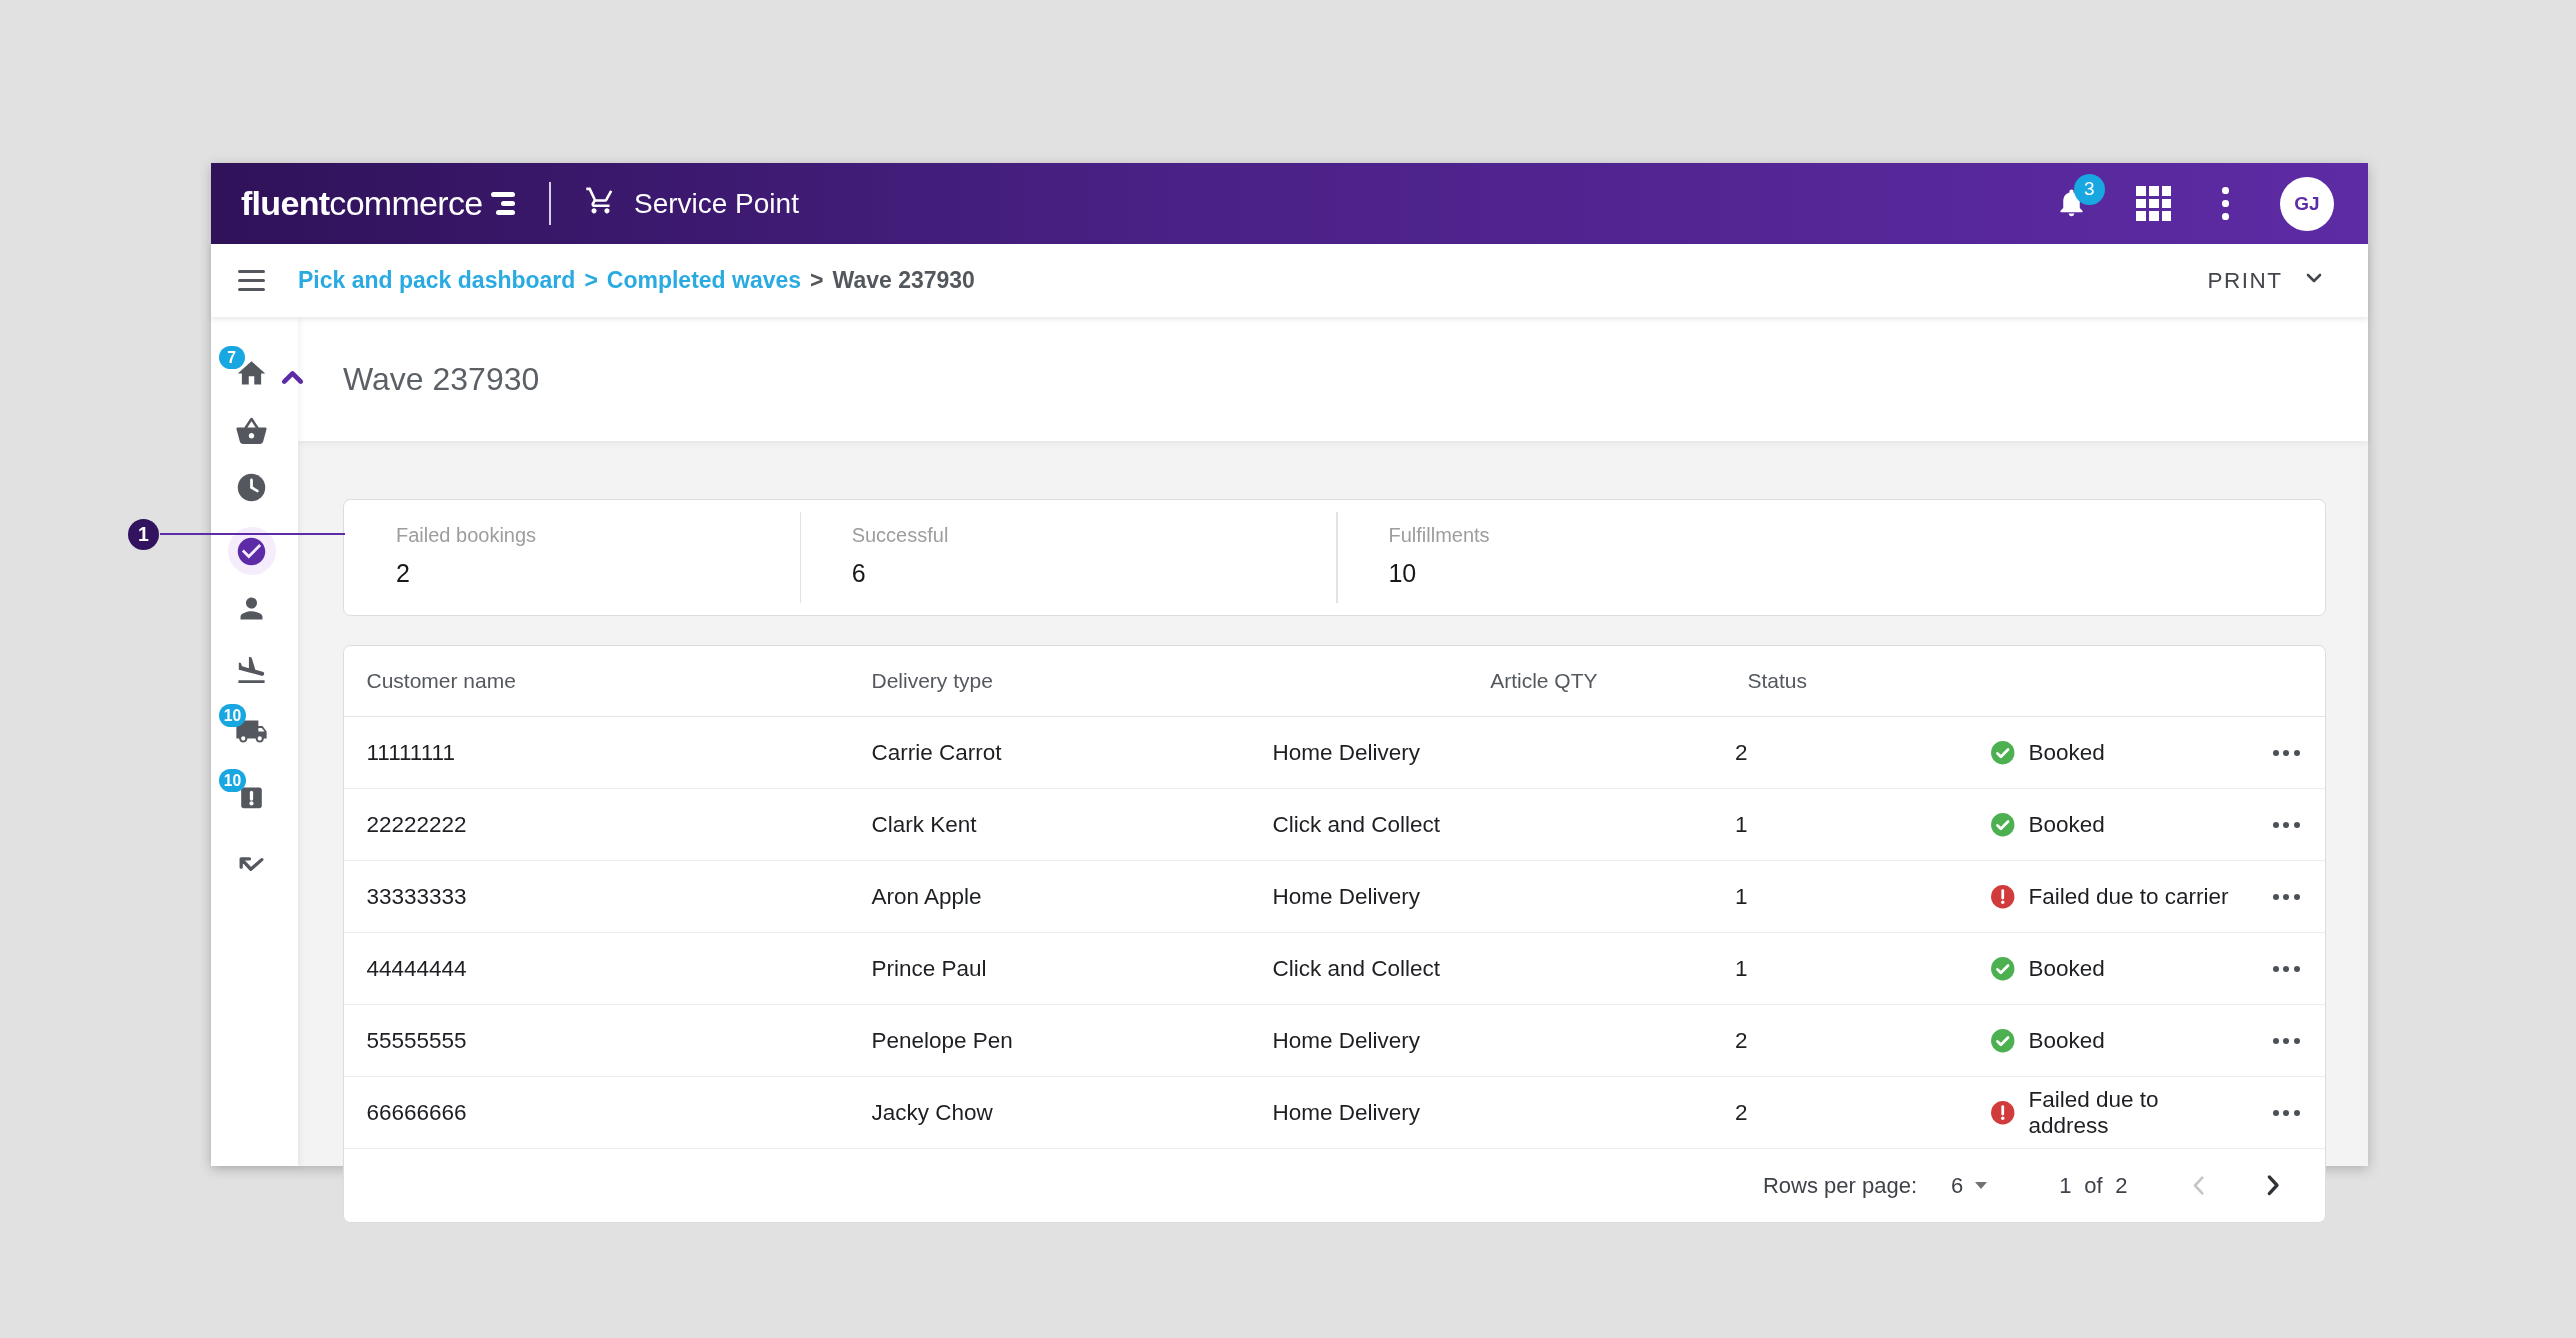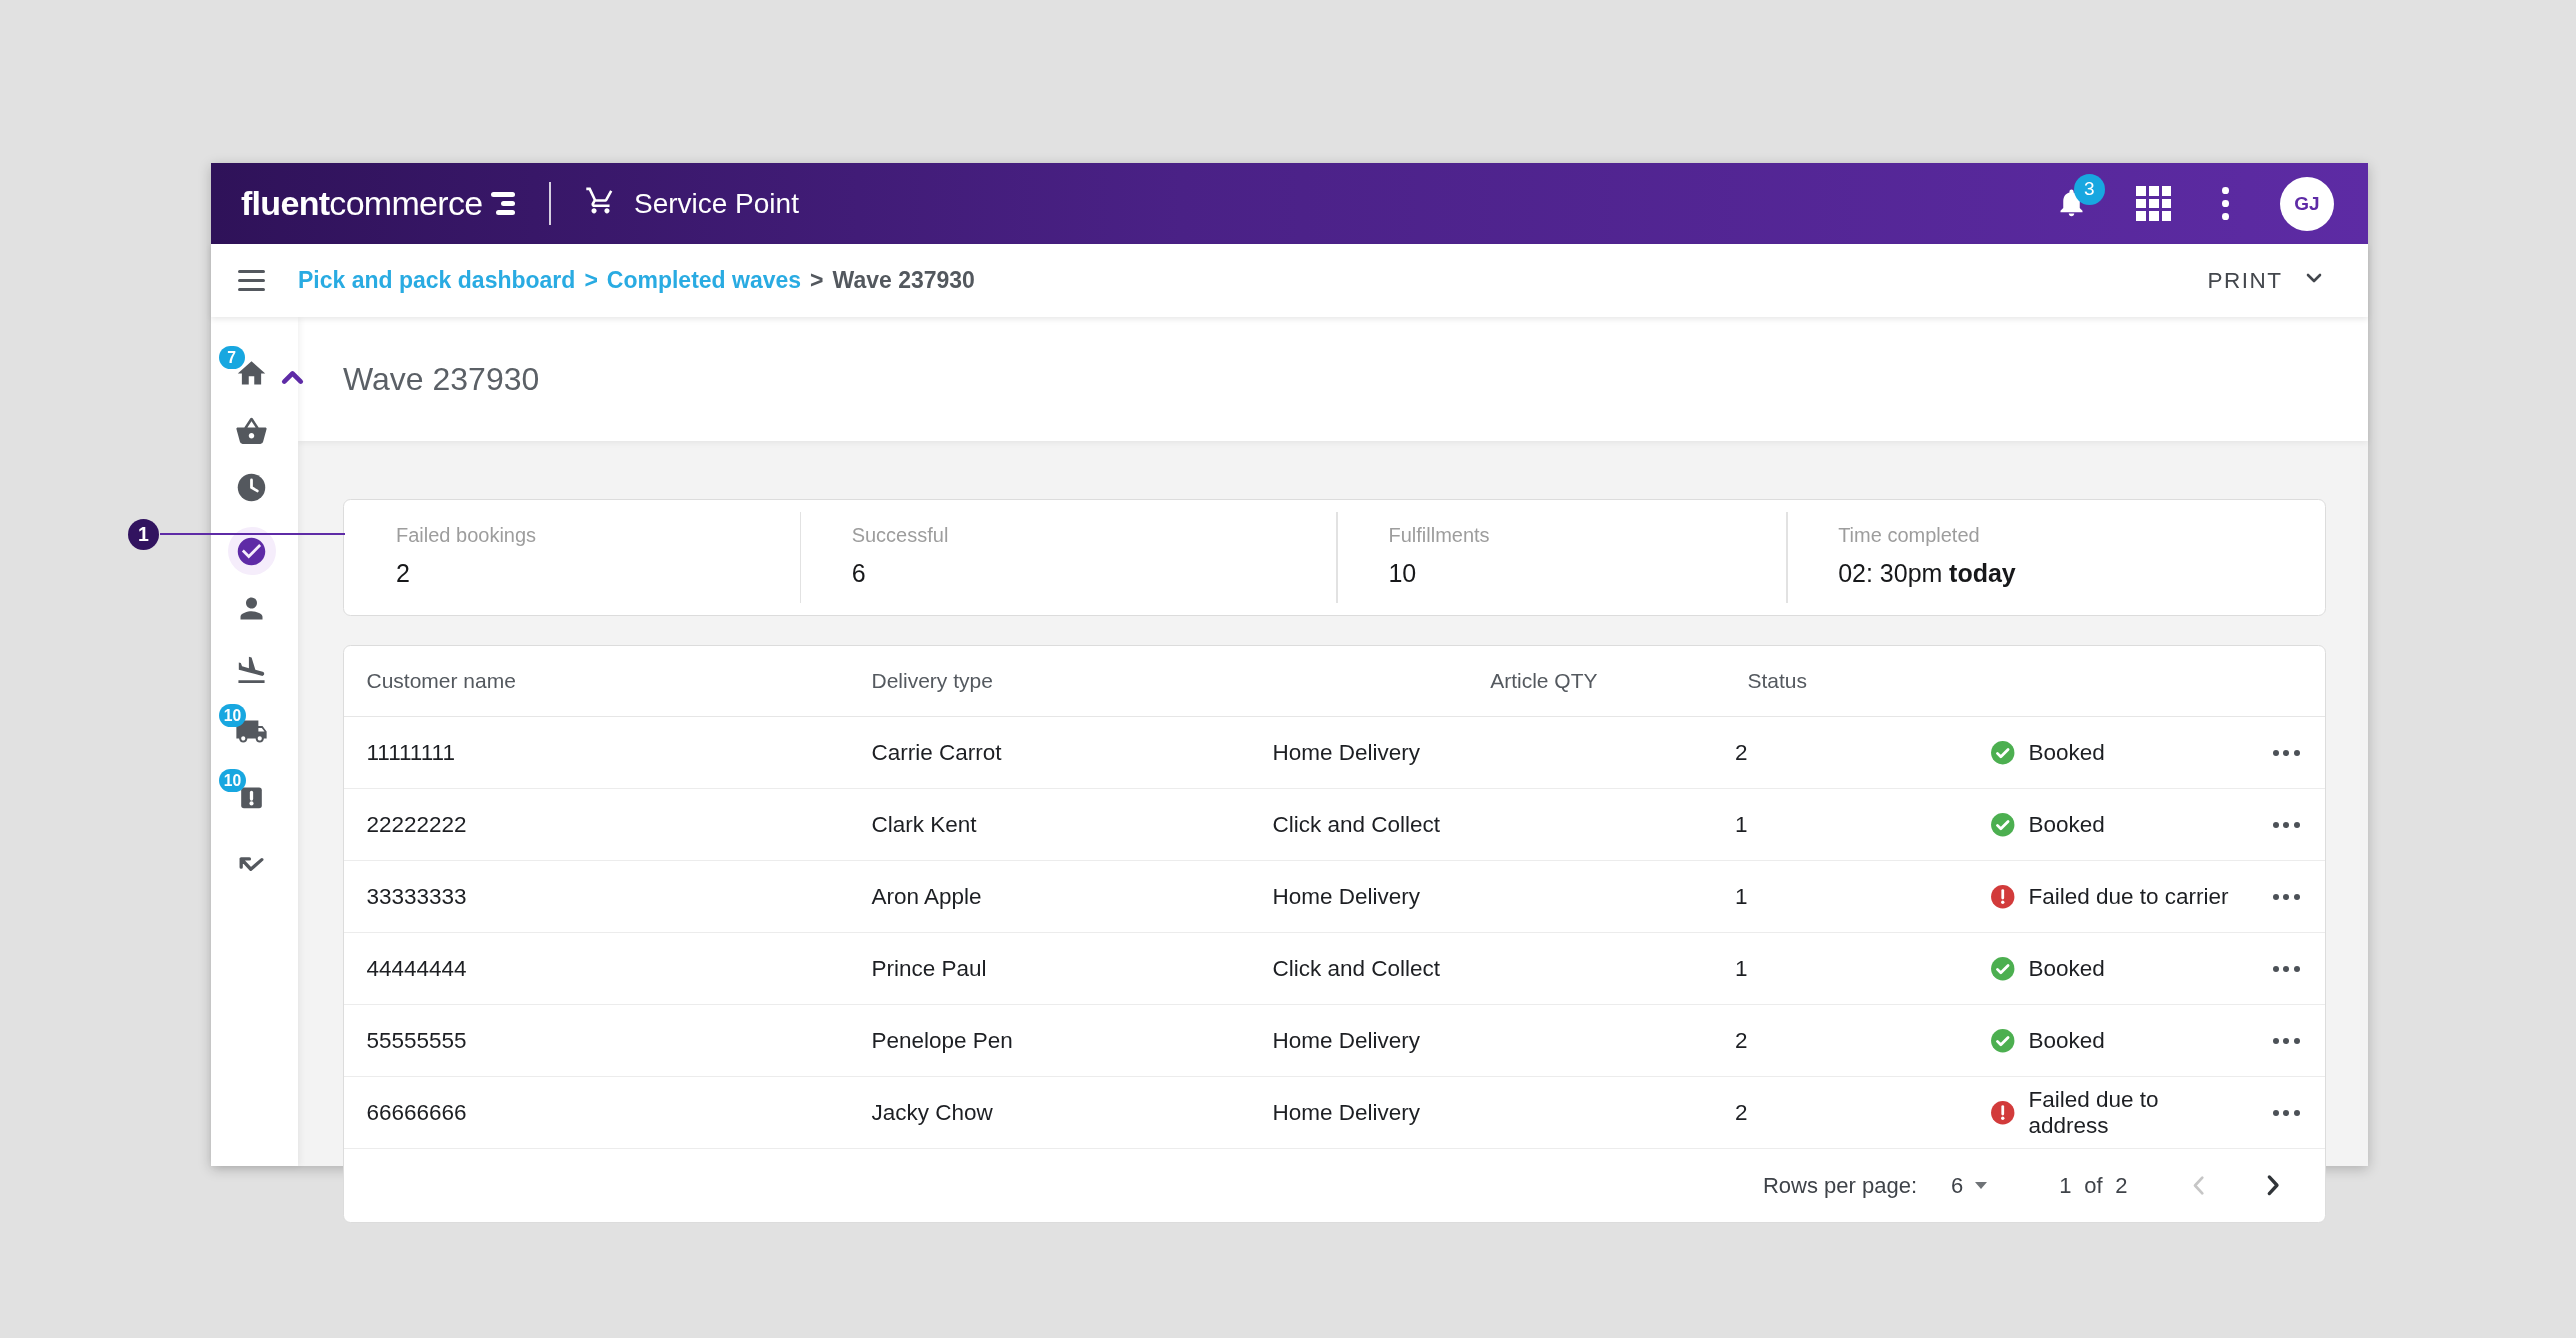--- a/index.html
+++ b/index.html
@@ -302,24 +302,20 @@
             <div class="stat-label">Failed bookings</div>
             <div class="stat-value">2</div>
           </div>
           <div class="stat">
             <div class="stat-label">Successful</div>
             <div class="stat-value">6</div>
           </div>
           <div class="stat">
             <div class="stat-label">Fulfillments</div>
             <div class="stat-value">10</div>
-          </div>
-          <div class="stat">
-            <div class="stat-label">Time completed</div>
-            <div class="stat-value"><span>02: 30pm</span><b>today</b></div>
           </div>
         </section>
 
         <section class="table-card">
 
 
           <div class="thead">
             <div>Customer name</div>
             <div>Delivery type</div>
             <div class="th-qty">Article QTY</div>

